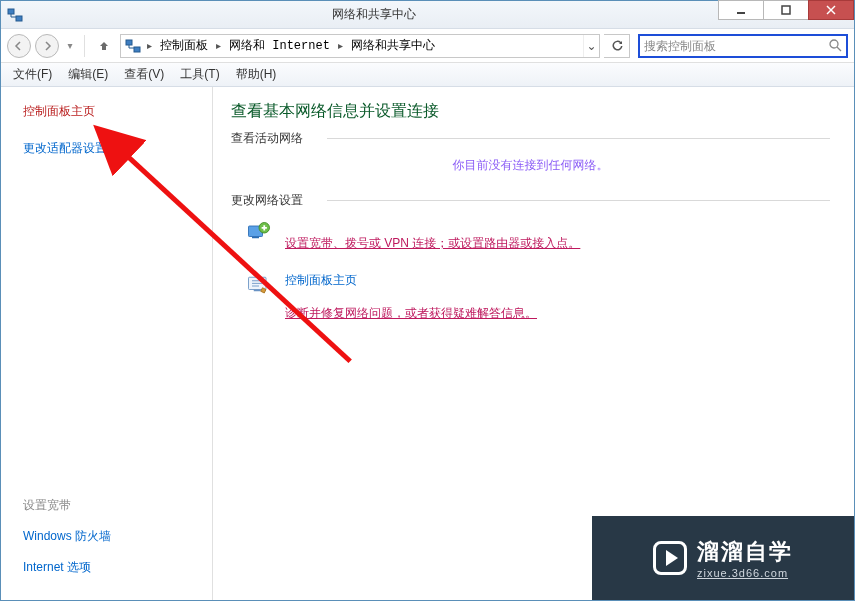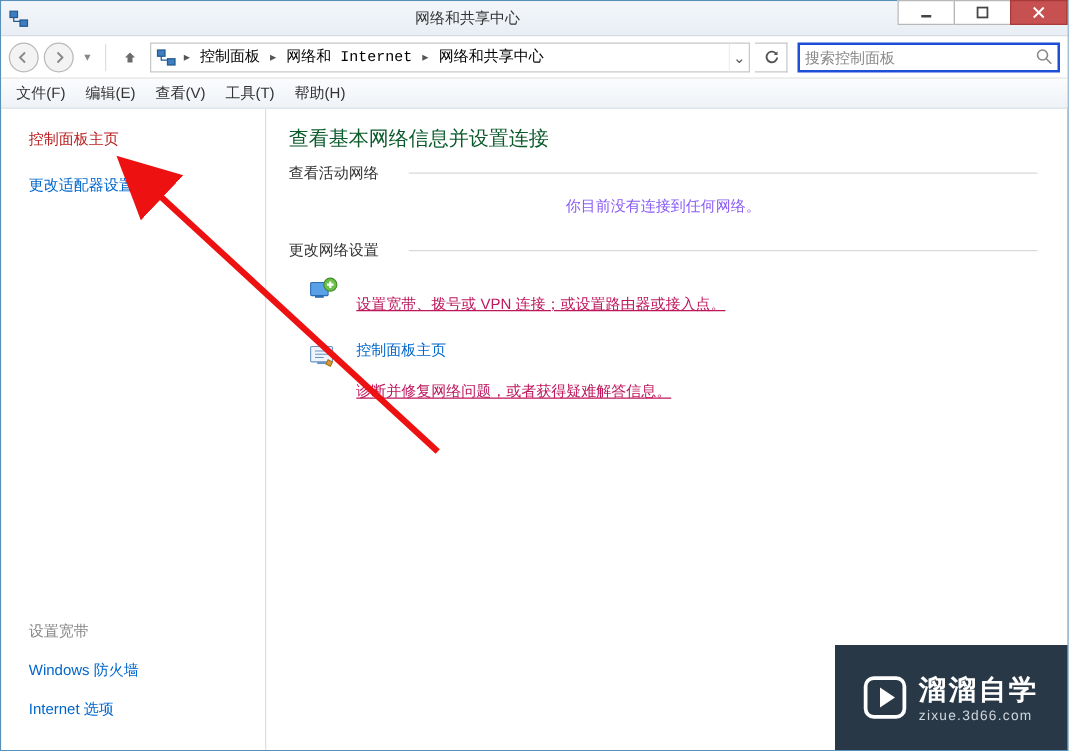--- a/index.html
+++ b/index.html
@@ -115,35 +115,35 @@
   .item .icon32 { width:28px; height:28px; flex-shrink:0; }
   .item .txt .ititle { color:#0066cc; cursor:pointer; }
   .item .txt .idesc { color:#be185d; margin-top:16px;text-decoration:underline; }
 
   
   .arrow-svg { position:absolute; left:0; top:0; width:100%; height:100%; pointer-events:none; }
 
   
   .watermark {
     position:absolute; right:0; bottom:0;
-    width:186px; height:84px; background:#283846;
+    width:262px; height:84px; background:#283846;
     display:flex; align-items:center; justify-content:center;
     color:#fff;
   }
   .watermark .play {
     width:34px; height:34px; border:3px solid #fff; border-radius:8px;
     display:flex; align-items:center; justify-content:center; margin-right:10px;
   }
   .watermark .play::before {
     content:""; display:block; width:0; height:0;
     border-left:12px solid #fff; border-top:8px solid transparent; border-bottom:8px solid transparent;
     margin-left:3px;
   }
   .watermark .wt-text .line1 { font-size:22px; font-weight:700; letter-spacing:2px; }
-  .watermark .wt-text .line2 { font-size:11px; letter-spacing:1px; color:#cfd6dd; }
+  .watermark .wt-text .line2 { font-size:11px; letter-spacing:1px; color:#cfd6dd;text-decoration:underline; }
 
   
   .ico { display:inline-flex; align-items:center; justify-content:center; }
 </style>
 </head>
 <body>
 
 <div class="window">
 
   <div class="titlebar">

